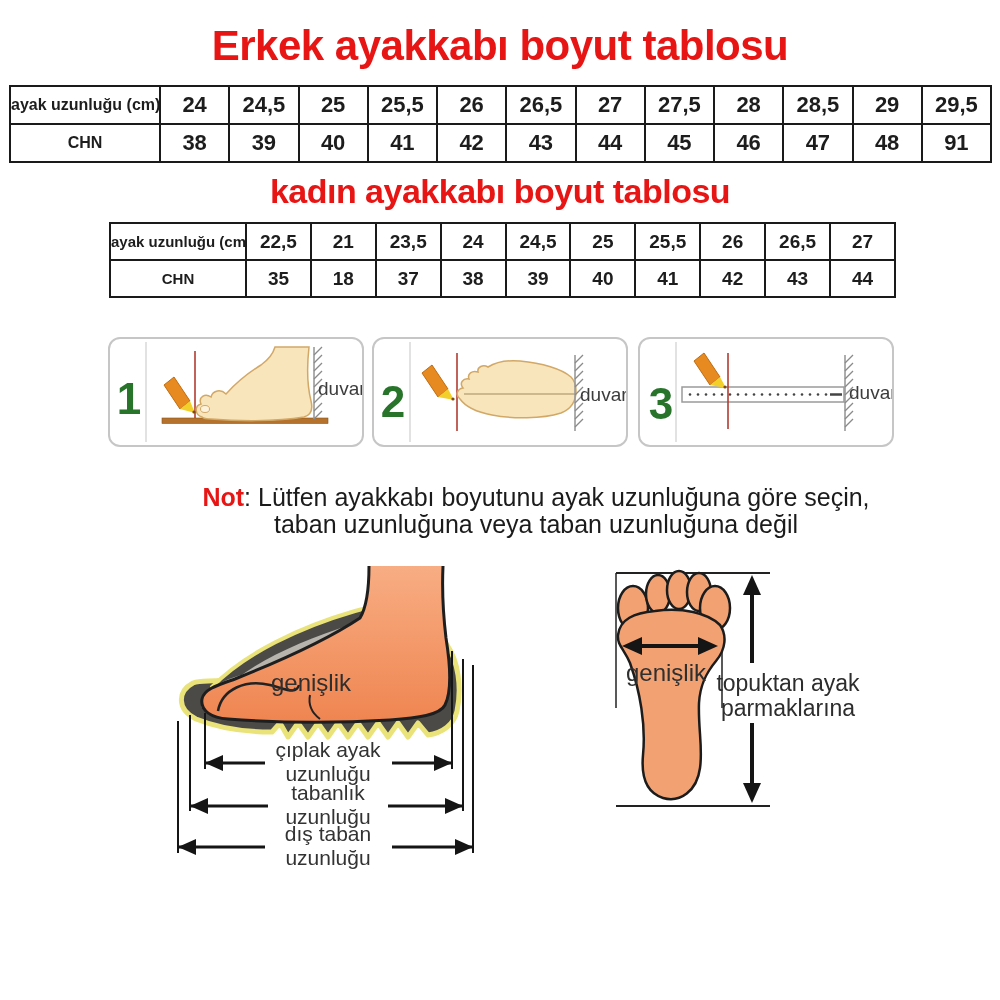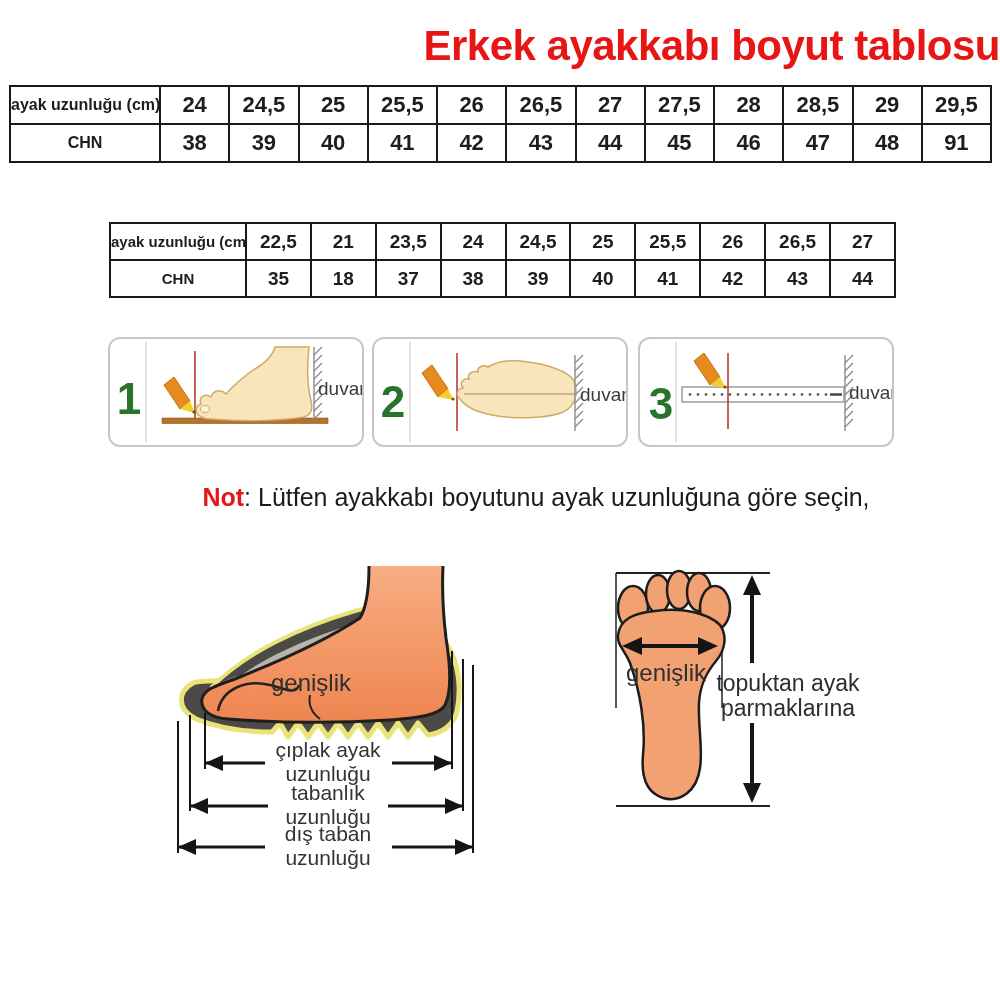--- a/index.html
+++ b/index.html
@@ -1,21 +1,21 @@
 <!DOCTYPE html>
 <html><head>
 <meta charset="utf-8">
 <style>
   html,body { margin:0; padding:0; background:#ffffff; }
   .canvas {
     position:relative; width:1000px; height:1000px; background:#ffffff;
     font-family:"Liberation Sans", sans-serif; overflow:hidden;
   }
   .title {
-    position:absolute; left:0; width:100%; text-align:right;
+    position:absolute; left:0; width:100%; text-align:center;
     font-weight:bold; color:#e81515; letter-spacing:-0.5px; white-space:nowrap;
   }
   #title-men   { top:22px;  font-size:42px; }
   #title-women { top:172px; font-size:34px; }
 
   table.size-table { position:absolute; border-collapse:collapse; table-layout:fixed; background:#fff; }
   table.size-table td {
     border:2px solid #1a1a1a; text-align:center; vertical-align:middle;
     font-weight:bold; color:#1d1d1d; padding:0; overflow:hidden; white-space:nowrap;margin-top:19px;
   }
@@ -93,20 +93,21 @@
       <td>44</td>
       <td>45</td>
       <td>46</td>
       <td>47</td>
       <td>48</td>
       <td>91</td>
     </tr>
   </tbody>
     </table>
 
+  <div class="title" id="title-women">kadın ayakkabı boyut tablosu</div>
 
   <table class="size-table" id="women-table">
     <tbody>
         <tr>
       <td class="row-header">ayak uzunluğu (cm)</td>
       <td>22,5</td>
       <td>21</td>
       <td>23,5</td>
       <td>24</td>
       <td>24,5</td>
@@ -234,20 +235,21 @@
         <line class="hatch" x1="205" y1="72" x2="213" y2="64"></line>
         <line class="hatch" x1="205" y1="80" x2="213" y2="72"></line>
         <line class="hatch" x1="205" y1="88" x2="213" y2="80"></line>
       </g>
       <text class="wall-label" x="209" y="60" font-size="18">duvar</text>
     </svg>
   </div>
 
   <div class="note">
     <span class="note-label">Not</span><span>: Lütfen ayakkabı boyutunu ayak uzunluğuna göre seçin,</span><br>
+    <span>taban uzunluğuna veya taban uzunluğuna değil</span>
   </div>
 
   <svg class="diagram" id="side-diagram" viewBox="0 0 330 332">
     <defs>
       <linearGradient id="footGrad" x1="0" y1="0" x2="0" y2="1">
         <stop offset="0" stop-color="#f8ad83"></stop>
           <stop offset="1" stop-color="#ef8551"></stop>
       </linearGradient>
     </defs>
 

